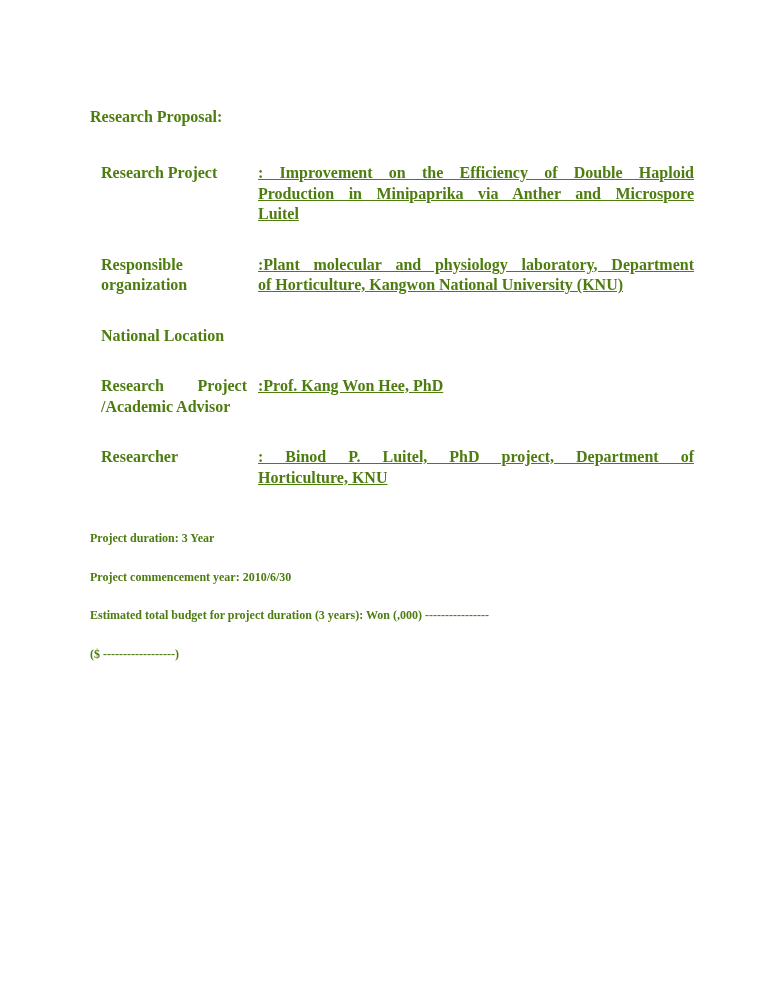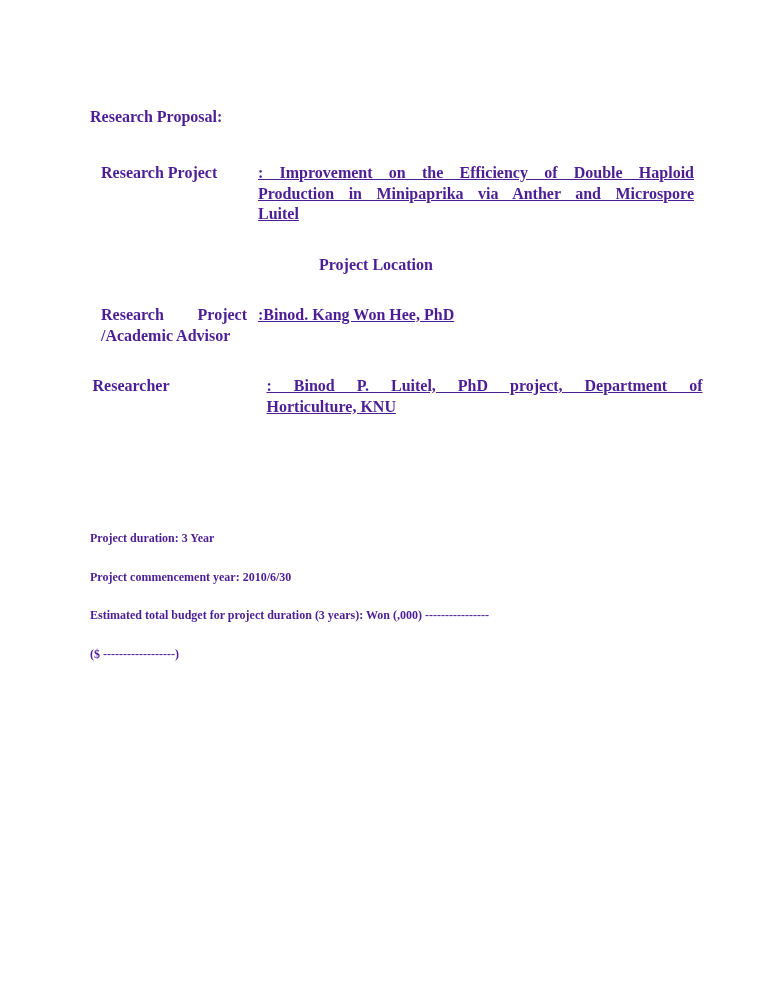--- a/index.html
+++ b/index.html
@@ -1,25 +1,25 @@
 <!DOCTYPE html>
 <html><head>
 <meta charset="utf-8">
 <style>
   html,body{margin:0;padding:0;background:#ffffff;}
   .page{
     position:relative;width:768px;height:994px;background:#ffffff;overflow:hidden;
     font-family:"Liberation Serif","DejaVu Serif",serif;
-    font-weight:bold;color:#4c1d95;
+    font-weight:bold;color:#4d7c0f;
     -webkit-font-smoothing:antialiased;
   }
   .doc-title{position:absolute;left:90px;top:106px;font-size:16px;line-height:21px;}
   .info-table{position:absolute;left:101px;top:163px;width:593px;}
-  .row{display:flex;margin-bottom:30px;justify-content:center;}
-  .row:last-child{margin-bottom:8px;gap:17px;}
+  .row{display:flex;margin-bottom:30px;}
+  .row:last-child{margin-bottom:8px;}
   .cell-label{width:146px;margin-right:11px;flex:none;}
   .cell-value{width:436px;flex:none;text-decoration:underline;}
   .line{font-size:16px;line-height:20.5px;white-space:normal;}
   .line.j{text-align:justify;text-align-last:justify;}
   .details{position:absolute;left:90px;top:528px;width:640px;}
   .para{font-size:12px;line-height:20.5px;margin-bottom:18px;white-space:nowrap;}
 </style>
 </head>
 <body>
 
@@ -31,34 +31,44 @@
     <div class="cell-label">
           <div class="line">Research Project</div>
         </div>
     <div class="cell-value">
           <div class="line j">: Improvement on the Efficiency of Double Haploid</div>
           <div class="line j">Production in Minipaprika via Anther and Microspore</div>
           <div class="line">Luitel</div>
         </div>
   </div>
 
+  <div class="row">
+    <div class="cell-label">
+          <div class="line j">Responsible</div>
+          <div class="line">organization</div>
+        </div>
+    <div class="cell-value">
+          <div class="line j">:Plant molecular and physiology laboratory, Department</div>
+          <div class="line">of Horticulture, Kangwon National University (KNU)</div>
+        </div>
+  </div>
 
   <div class="row">
     <div class="cell-label">
-          <div class="line">Project Location</div>
+          <div class="line">National Location</div>
         </div>
   </div>
 
   <div class="row">
     <div class="cell-label">
           <div class="line j">Research Project</div>
           <div class="line">/Academic Advisor</div>
         </div>
     <div class="cell-value">
-          <div class="line">:Binod. Kang Won Hee, PhD</div>
+          <div class="line">:Prof. Kang Won Hee, PhD</div>
         </div>
   </div>
 
   <div class="row">
     <div class="cell-label">
           <div class="line">Researcher</div>
         </div>
     <div class="cell-value">
           <div class="line j">: Binod P. Luitel, PhD project, Department of</div>
           <div class="line">Horticulture, KNU</div>

